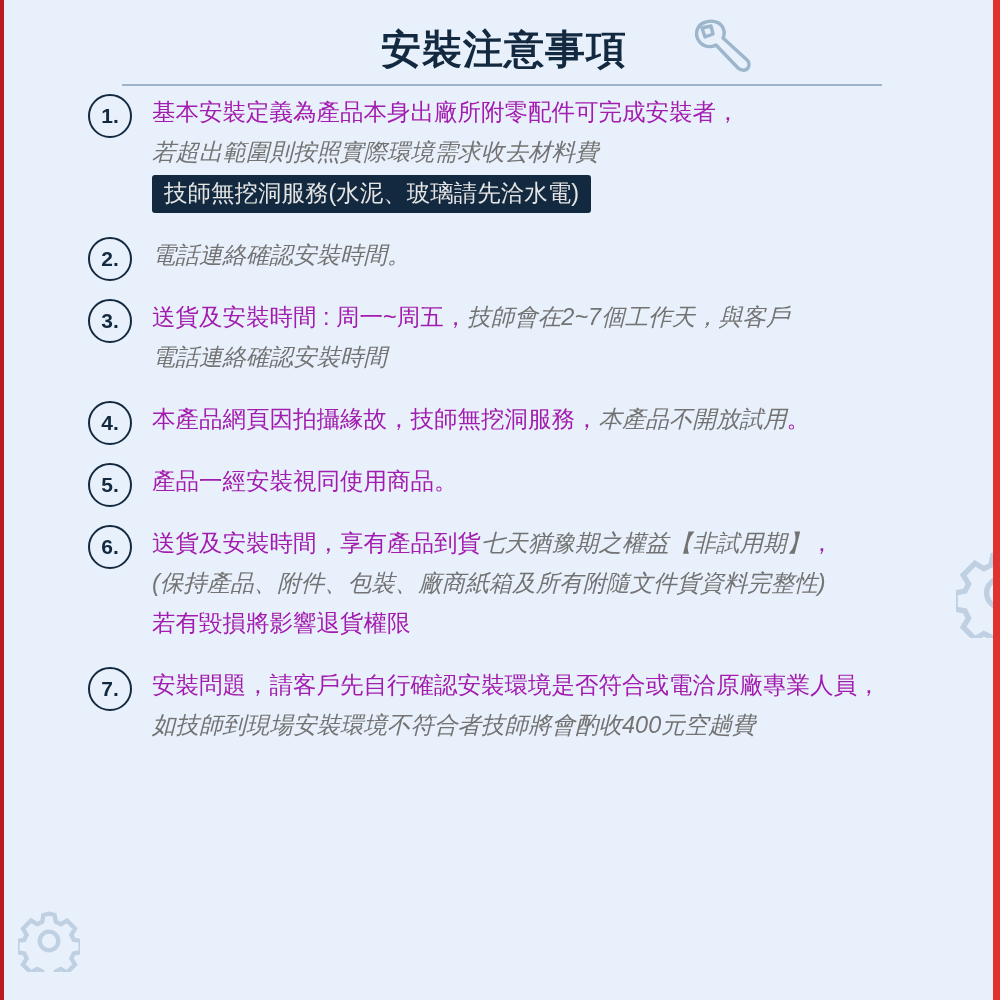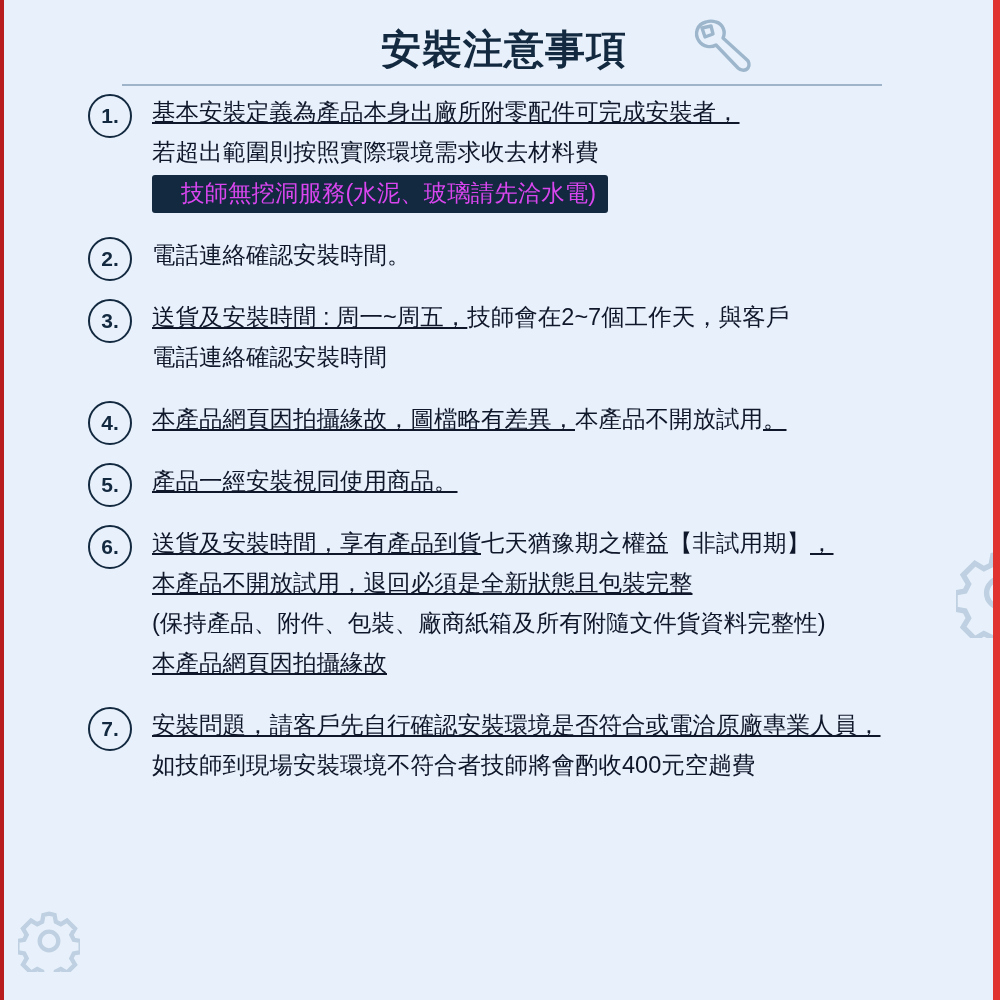--- a/index.html
+++ b/index.html
@@ -91,27 +91,27 @@
     justify-content: center;
     box-sizing: border-box;
     background: transparent;
   }
   .line {
     font-size: 23.5px;
     line-height: 40px;
     color: #13293f;
     white-space: nowrap;
   }
-  .red { color: #0f172a; }
-  .dark { color: #0f172a; text-decoration: underline; }
+  .red { color: #737373; font-style: italic; }
+  .dark { color: #a21caf; }
   .boxed {
     display: inline-block;
     background: #13293f;
-    color: #d946ef;
-    padding: 2px 12px 4px 29px;
+    color: #e5e5e5;
+    padding: 2px 12px 4px 12px;
     border-radius: 3px;
     line-height: 32px;
     margin-top: 3px;
   }
 </style>
 </head>
 <body>
 
 <div id="page">
 
@@ -150,32 +150,31 @@
         <div class="num">2.</div>
         <div class="line"><span class="red">電話連絡確認安裝時間。</span></div>
       </li>
       <li class="item">
         <div class="num">3.</div>
         <div class="line"><span class="dark">送貨及安裝時間 : 周一~周五，</span><span class="red">技師會在2~7個工作天，與客戶</span></div>
         <div class="line"><span class="red">電話連絡確認安裝時間</span></div>
       </li>
       <li class="item">
         <div class="num">4.</div>
-        <div class="line"><span class="dark">本產品網頁因拍攝緣故，圖檔略有差異，</span><span class="red">本產品不開放試用</span><span class="dark">。</span></div>
+        <div class="line"><span class="dark">本產品網頁因拍攝緣故，技師無挖洞服務，</span><span class="red">本產品不開放試用</span><span class="dark">。</span></div>
       </li>
       <li class="item">
         <div class="num">5.</div>
         <div class="line"><span class="dark">產品一經安裝視同使用商品。</span></div>
       </li>
       <li class="item">
         <div class="num">6.</div>
         <div class="line"><span class="dark">送貨及安裝時間，享有產品到貨</span><span class="red">七天猶豫期之權益【非試用期】</span><span class="dark">，</span></div>
-        <div class="line"><span class="dark">本產品不開放試用，退回必須是全新狀態且包裝完整</span></div>
         <div class="line"><span class="red"> (保持產品、附件、包裝、廠商紙箱及所有附隨文件貨資料完整性)</span></div>
-        <div class="line"><span class="dark">本產品網頁因拍攝緣故</span></div>
+        <div class="line"><span class="dark">若有毀損將影響退貨權限</span></div>
       </li>
       <li class="item">
         <div class="num">7.</div>
         <div class="line"><span class="dark">安裝問題，請客戶先自行確認安裝環境是否符合或電洽原廠專業人員，</span></div>
         <div class="line"><span class="red">如技師到現場安裝環境不符合者技師將會酌收400元空趟費</span></div>
       </li>
     </ul>
 
 </div>
 

